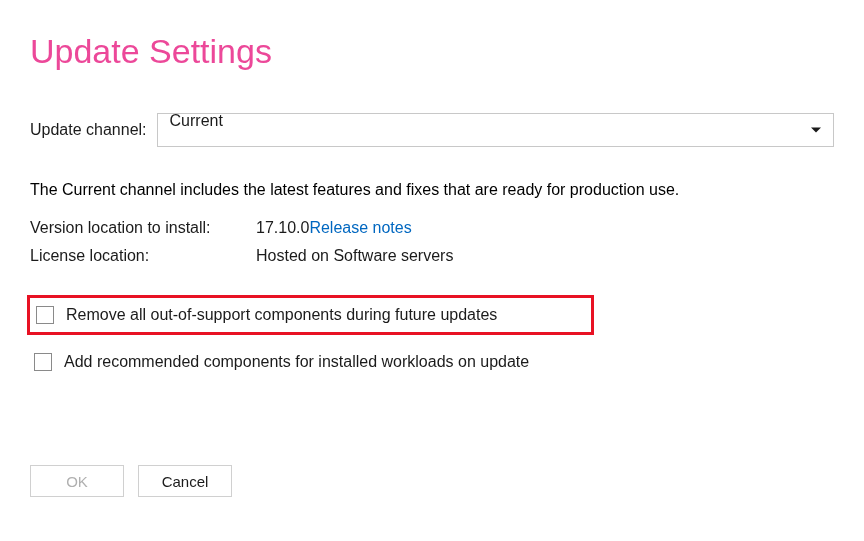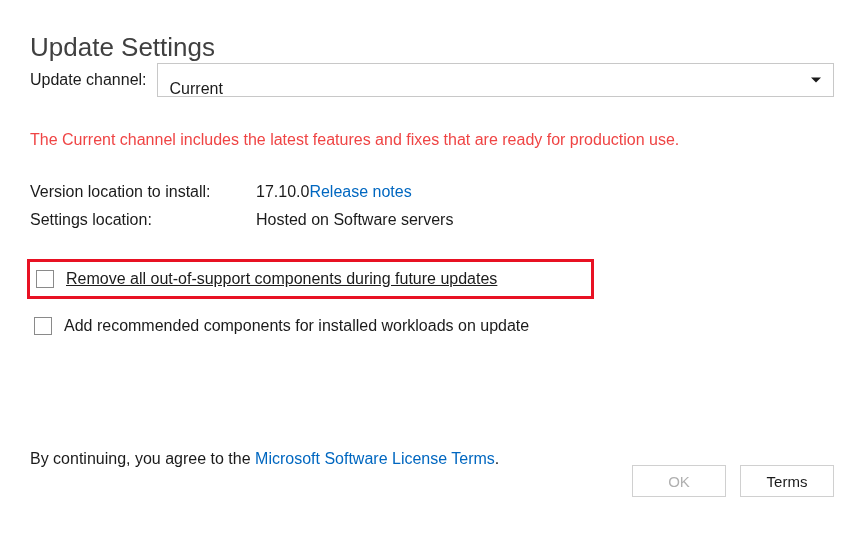--- a/index.html
+++ b/index.html
@@ -11,40 +11,41 @@
       font-family: "Segoe UI", Tahoma, sans-serif;
       font-size: 15px;
       color: #1b1b1b;
       background: #ffffff;
       width: 864px;
       height: 541px;
       position: relative;
       padding: 32px 30px 30px 30px;
     }
     .title {
-      font-size: 26px;
+      font-size: 34px;
       font-weight: 400;
-      color: #404040;
+      color: #ec4899;
+      margin-bottom: 42px;
     }
     .row-channel {
       display: flex;
       align-items: center;
       margin-bottom: 34px;
     }
     .label-channel {
       font-size: 16px;
       margin-right: 10px;
       white-space: nowrap;
     }
     .dropdown {
       flex: 1;
       border: 1px solid #c8c8c8;
       height: 20px;
       display: flex;
-      align-items: flex-start;
+      align-items: flex-end;
       padding: 16px 12px;
       position: relative;
       background: #ffffff;
       cursor: pointer;
     }
     .dropdown-value {
       font-size: 16px;
       color: #1b1b1b;
     }
     .dropdown-caret {
@@ -53,22 +54,22 @@
       top: 50%;
       transform: translateY(-50%);
       width: 0;
       height: 0;
       border-left: 5px solid transparent;
       border-right: 5px solid transparent;
       border-top: 5px solid #1b1b1b;
     }
     .description {
       font-size: 16px;
-      margin-bottom: 34px;
-      color: #ef4444;
+      margin-bottom: 20px;
+      color: #000000;
     }
     .info-grid {
       display: grid;
       grid-template-columns: 226px auto;
       row-gap: 10px;
       font-size: 16px;
       margin-bottom: 30px;
     }
     .info-value-row {
       display: flex;
@@ -83,21 +84,20 @@
       display: flex;
       align-items: center;
       gap: 12px;
       padding: 6px 4px 6px 4px;
     }
     .checkbox-row.highlighted {
       border: 3px solid #e81123;
       padding: 8px 6px;
       margin-left: -3px;
       margin-right: 240px;
-      text-decoration: underline;
     }
     .checkbox {
       width: 18px;
       height: 18px;
       border: 1px solid #8a8a8a;
       background: #ffffff;
       flex-shrink: 0;
       cursor: pointer;
     }
     .checkbox-label {
@@ -166,36 +166,33 @@
 </div>
 
 <p class="description">The Current channel includes the latest features and fixes that are ready for production use.</p>
 
 <div class="info-grid">
   <div>Version location to install:</div>
   <div class="info-value-row">
     <span>17.10.0</span>
     <a class="link">Release notes</a>
   </div>
-  <div>Settings location:</div>
+  <div>License location:</div>
   <div>Hosted on Software servers</div>
 </div>
 
 <div class="checkbox-group">
   <div class="checkbox-row highlighted">
     <div class="checkbox"></div>
     <span class="checkbox-label">Remove all out-of-support components during future updates</span>
   </div>
   <div class="checkbox-row">
     <div class="checkbox"></div>
     <span class="checkbox-label">Add recommended components for installed workloads on update</span>
   </div>
 </div>
 
 <div class="footer">
-  <div class="agree-text">
-    <span>By continuing, you agree to the </span><a class="link">Microsoft Software License Terms</a><span class="period">.</span>
-  </div>
   <div class="buttons">
     <button class="btn disabled">OK</button>
-    <button class="btn primary">Terms</button>
+    <button class="btn primary">Cancel</button>
   </div>
 </div>
 
 </body></html>

